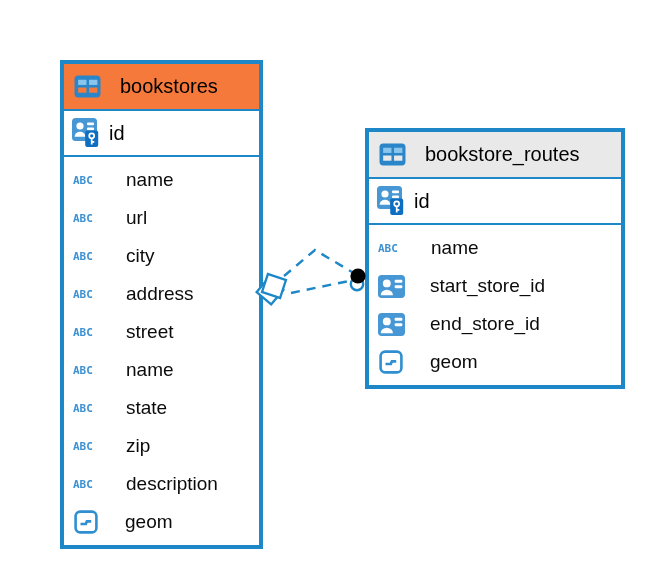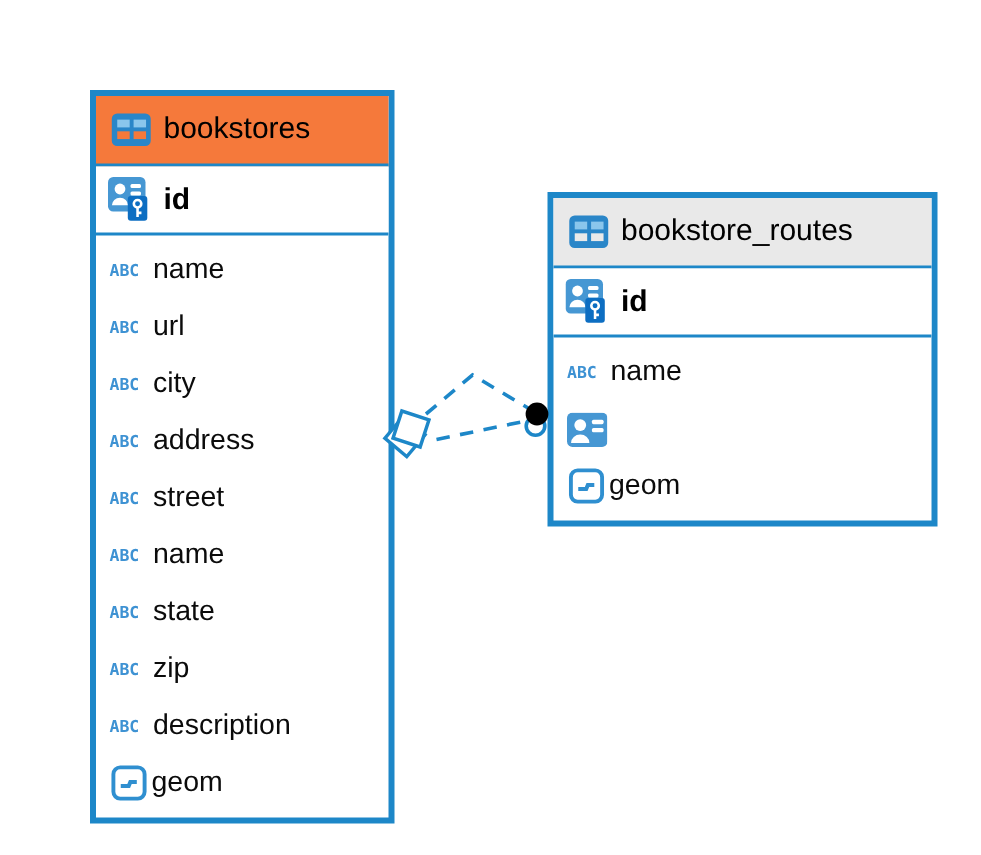--- a/index.html
+++ b/index.html
@@ -8,38 +8,38 @@
     font-family:"Liberation Sans", sans-serif; overflow:hidden;
   }
   .er-table {
     position:absolute; background:#ffffff;
     border:4px solid #1d87c8; box-sizing:border-box;
   }
   .tbl-bookstores { left:60px; top:60px; width:203px; }
   .tbl-routes    { left:365px; top:128px; width:260px; }
 
   .hdr {
-    display:flex; align-items:center; gap:8px;
+    display:flex; align-items:center; gap:19px;
     height:45px; padding:0 9px;
     border-bottom:2px solid #1d87c8;
     font-size:20px; color:#000;
   }
   .hdr-orange { background:#f5793b; --hdr:#f5793b; }
   .hdr-gray   { background:#e9e9e9; --hdr:#e9e9e9; }
 
   .pk-row {
     display:flex; align-items:center; gap:9px;
     height:44px; padding:0 8px;
     border-bottom:2px solid #1d87c8;
-    font-size:20px; font-weight:bold; color:#000;
+    font-size:20px; font-weight:normal; color:#000;
     background:#fff; --hdr:#ffffff;
   }
   .fields { padding:4px 0; --hdr:#ffffff; }
   .frow {
-    display:flex; align-items:center; gap:1px;
+    display:flex; align-items:center; gap:25px;
     height:38px; padding:0 8px;
     font-size:19px; color:#0b0b0b;
   }
   .ic { width:28px; min-width:28px; display:flex; align-items:center; justify-content:center; }
   .icon-abc {
     font-family:"DejaVu Sans Mono", monospace;
     font-weight:bold; font-size:11px; letter-spacing:0;
     color:#3e92d3; justify-content:flex-start; padding-left:1px;
   }
   .overlay { position:absolute; left:0; top:0; pointer-events:none; }
@@ -169,20 +169,29 @@
       <div class="frow">
         <span class="ic icon-abc">ABC</span>
         <span>name</span>
       </div>
       <div class="frow">
         <span class="ic">
             <svg width="27" height="23">
               <use href="#i-fk"></use>
             </svg>
           </span>
+        <span>start_store_id</span>
+      </div>
+      <div class="frow">
+        <span class="ic">
+            <svg width="27" height="23">
+              <use href="#i-fk"></use>
+            </svg>
+          </span>
+        <span>end_store_id</span>
       </div>
       <div class="frow">
         <span class="ic">
             <svg width="24" height="24">
               <use href="#i-geom"></use>
             </svg>
           </span>
         <span>geom</span>
       </div>
     </div>

